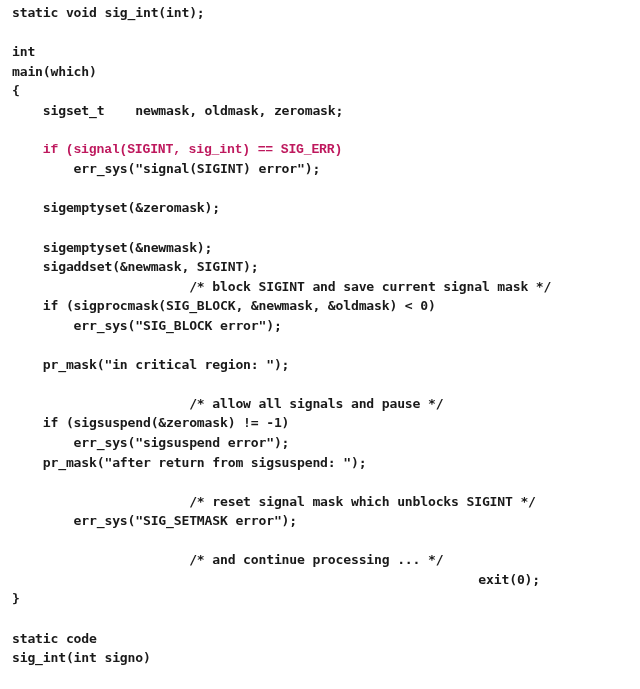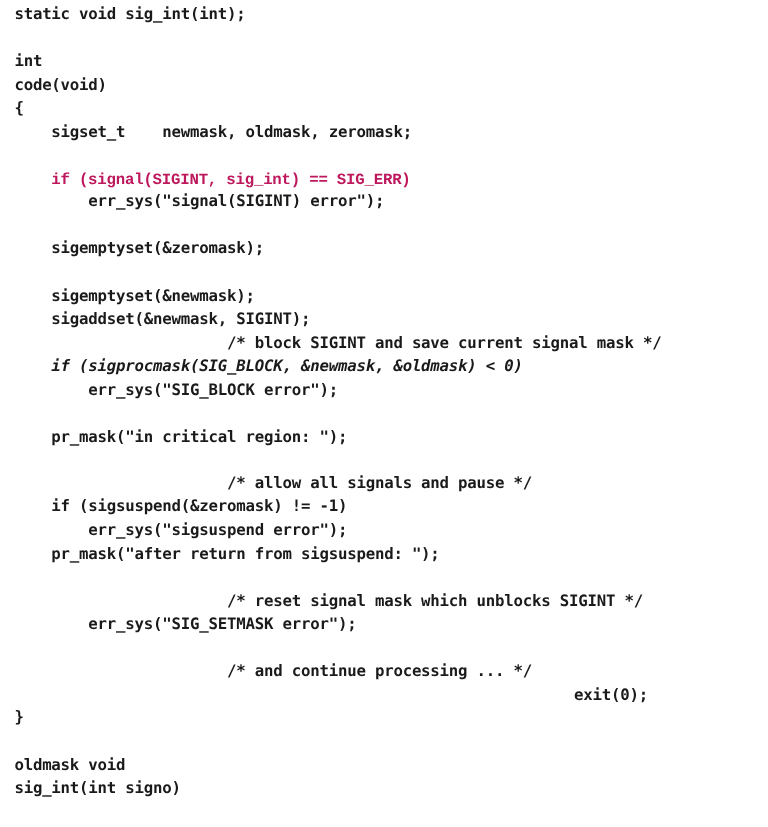--- a/index.html
+++ b/index.html
@@ -38,44 +38,44 @@
     color: transparent;
   }
 </style>
 </head>
 <body>
 
 <div id="code-listing" style="background: rgb(255, 255, 255);">
     <div class="code-line" style="color: rgb(26, 26, 26);">static void sig_int(int);</div>
     <div class="code-line blank" style="color: transparent;"> </div>
     <div class="code-line" style="color: rgb(26, 26, 26);">int</div>
-    <div class="code-line" style="color: rgb(26, 26, 26);">code(void)</div>
+    <div class="code-line" style="color: rgb(26, 26, 26);">main(which)</div>
     <div class="code-line" style="color: rgb(26, 26, 26);">{</div>
     <div class="code-line" style="color: rgb(26, 26, 26);">    sigset_t    newmask, oldmask, zeromask;</div>
     <div class="code-line blank" style="color: transparent;"> </div>
     <div class="code-line" style="color: #be185d; font-family: Liberation Mono, monospace;">    if (signal(SIGINT, sig_int) == SIG_ERR)</div>
     <div class="code-line" style="color: rgb(26, 26, 26);">        err_sys("signal(SIGINT) error");</div>
     <div class="code-line blank" style="color: transparent;"> </div>
     <div class="code-line" style="color: rgb(26, 26, 26);">    sigemptyset(&amp;zeromask);</div>
     <div class="code-line blank" style="color: transparent;"> </div>
     <div class="code-line" style="color: rgb(26, 26, 26);">    sigemptyset(&amp;newmask);</div>
     <div class="code-line" style="color: rgb(26, 26, 26);">    sigaddset(&amp;newmask, SIGINT);</div>
     <div class="code-line" style="color: rgb(26, 26, 26);">                       /* block SIGINT and save current signal mask */</div>
-    <div class="code-line" style="color: rgb(26, 26, 26); font-style: italic;">    if (sigprocmask(SIG_BLOCK, &amp;newmask, &amp;oldmask) &lt; 0)</div>
+    <div class="code-line" style="color: rgb(26, 26, 26);">    if (sigprocmask(SIG_BLOCK, &amp;newmask, &amp;oldmask) &lt; 0)</div>
     <div class="code-line" style="color: rgb(26, 26, 26);">        err_sys("SIG_BLOCK error");</div>
     <div class="code-line blank" style="color: transparent;"> </div>
     <div class="code-line" style="color: rgb(26, 26, 26);">    pr_mask("in critical region: ");</div>
     <div class="code-line blank" style="color: transparent;"> </div>
     <div class="code-line" style="color: rgb(26, 26, 26);">                       /* allow all signals and pause */</div>
     <div class="code-line" style="color: rgb(26, 26, 26);">    if (sigsuspend(&amp;zeromask) != -1)</div>
     <div class="code-line" style="color: rgb(26, 26, 26);">        err_sys("sigsuspend error");</div>
     <div class="code-line" style="color: rgb(26, 26, 26);">    pr_mask("after return from sigsuspend: ");</div>
     <div class="code-line blank" style="color: transparent;"> </div>
     <div class="code-line" style="color: rgb(26, 26, 26);">                       /* reset signal mask which unblocks SIGINT */</div>
     <div class="code-line" style="color: rgb(26, 26, 26);">        err_sys("SIG_SETMASK error");</div>
     <div class="code-line blank" style="color: transparent;"> </div>
     <div class="code-line" style="color: rgb(26, 26, 26);">                       /* and continue processing ... */</div>
     <div class="code-line" style="color: rgb(26, 26, 26); text-align: right;">    exit(0);</div>
     <div class="code-line" style="color: rgb(26, 26, 26);">}</div>
     <div class="code-line blank" style="color: transparent;"> </div>
-    <div class="code-line" style="color: rgb(26, 26, 26);">oldmask void</div>
+    <div class="code-line" style="color: rgb(26, 26, 26);">static code</div>
     <div class="code-line" style="color: rgb(26, 26, 26);">sig_int(int signo)</div>
   </div>
 
 </body></html>

